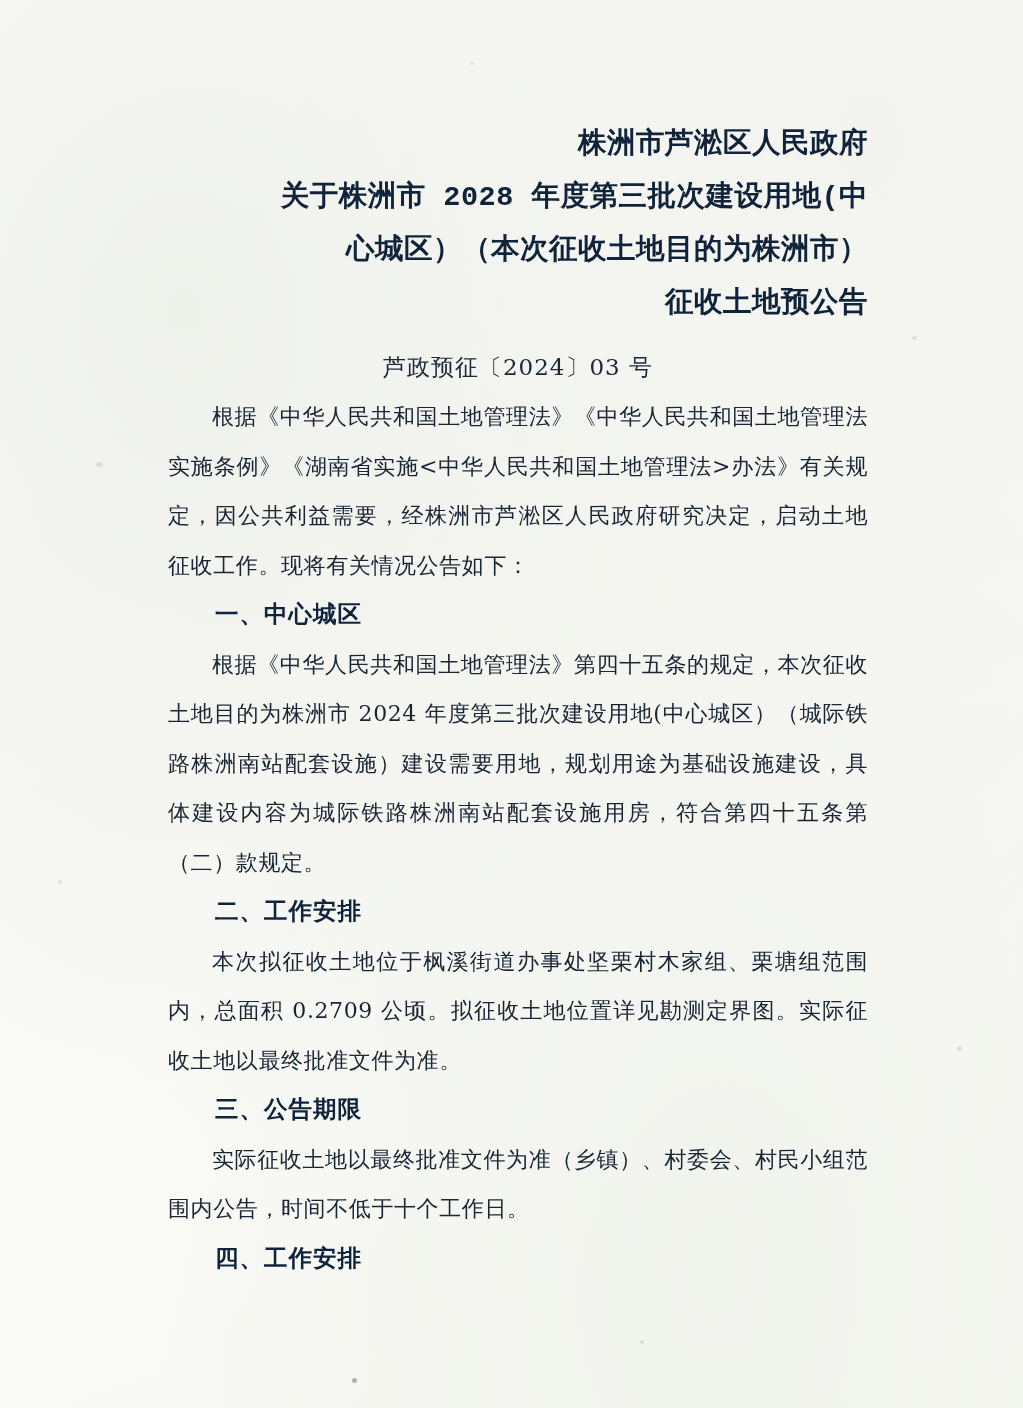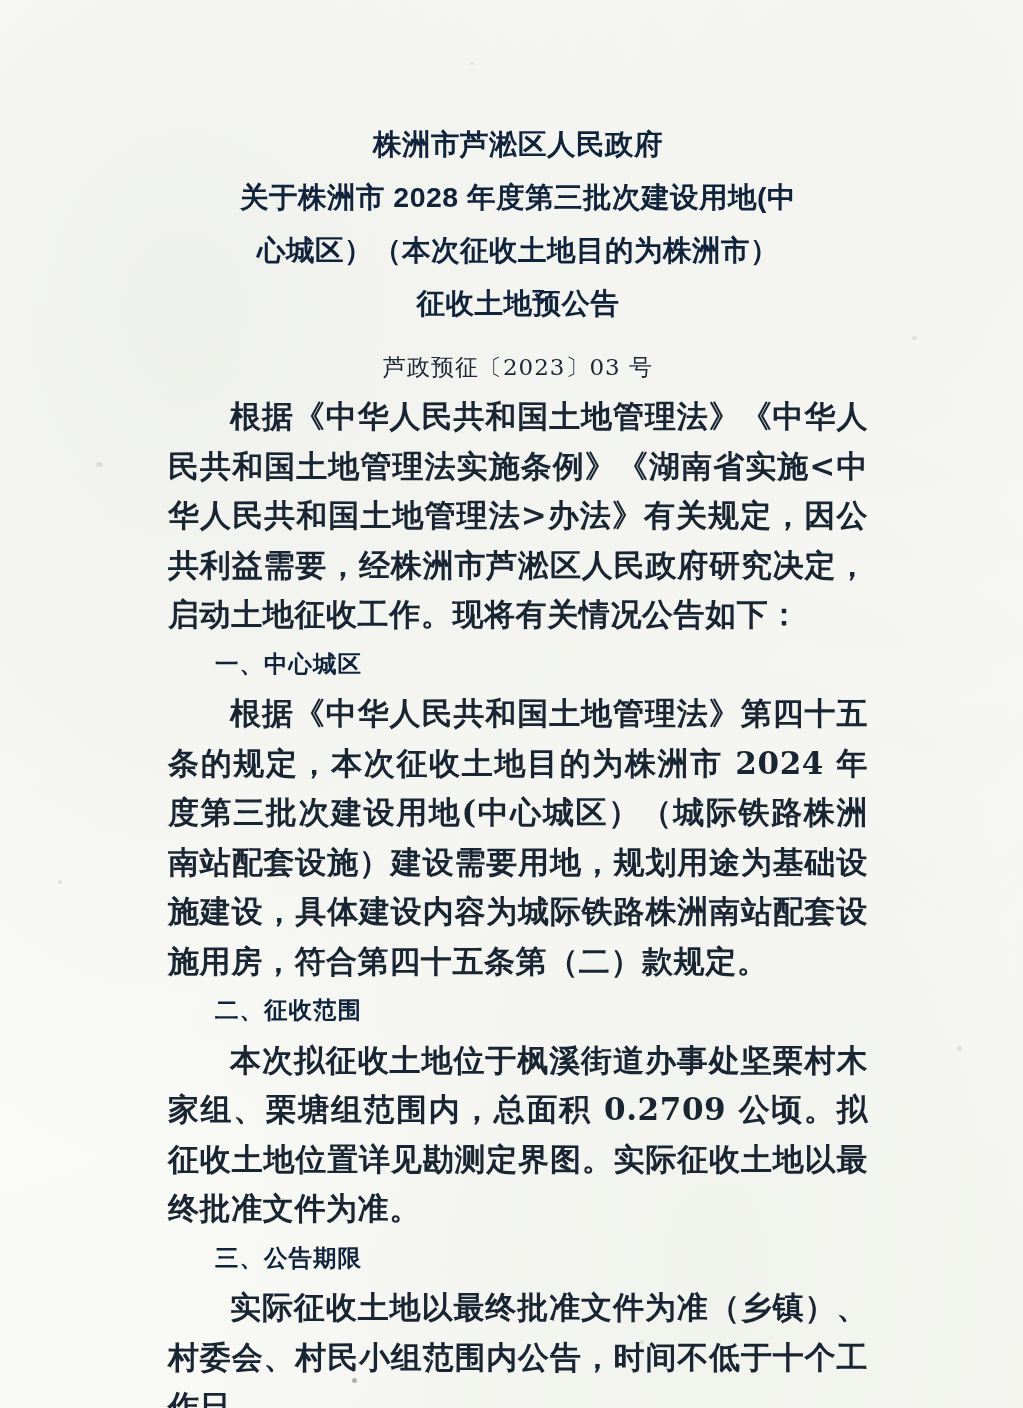--- a/index.html
+++ b/index.html
@@ -34,51 +34,50 @@
     pointer-events: none;
   }
   .content {
     position: absolute;
     left: 168px;
     top: 118px;
     width: 700px;
     color: #1c2430;
   }
   .title-block {
-    text-align: center;
+    text-align: right;
     font-weight: bold;
     color: #11233b;
-    font-family: Liberation Sans, sans-serif;
+    font-family: Liberation Mono, monospace;
   }
   .title-line {
     font-size: 28.5px;
     line-height: 53px;
     letter-spacing: 0.5px;
     white-space: nowrap;
   }
   .title-line.wrap {
     white-space: normal;
   }
   .doc-number {
     text-align: center;
     font-size: 23px;
     line-height: 50px;
     margin-top: 12px;
     color: #1b2736;
     letter-spacing: 1px;
   }
   .para {
-    font-size: 31px;
+    font-size: 22px;
     line-height: 49.5px;
     text-align: justify;
     text-justify: inter-ideograph;
     text-indent: 2em;
     color: #1a2533;
     letter-spacing: 0.6px;
-    font-weight: bold;
   }
   .section-heading {
     font-size: 23.5px;
     line-height: 49.5px;
     text-indent: 2em;
     font-weight: bold;
     color: #10233d;
     letter-spacing: 1px;
   }
   .bottom-mark {
@@ -105,28 +104,28 @@
 
   <div class="content">
 
     <div class="title-block">
       <div class="title-line">株洲市芦淞区人民政府</div>
       <div class="title-line wrap">关于株洲市 2028 年度第三批次建设用地(中</div>
       <div class="title-line wrap">心城区）（本次征收土地目的为株洲市）</div>
       <div class="title-line">征收土地预公告</div>
     </div>
 
-    <div class="doc-number">芦政预征〔2023〕03 号</div>
+    <div class="doc-number">芦政预征〔2024〕03 号</div>
 
     <div class="para">根据《中华人民共和国土地管理法》《中华人民共和国土地管理法实施条例》《湖南省实施&lt;中华人民共和国土地管理法&gt;办法》有关规定，因公共利益需要，经株洲市芦淞区人民政府研究决定，启动土地征收工作。现将有关情况公告如下：</div>
 
     <div class="section-heading">一、中心城区</div>
     <div class="para">根据《中华人民共和国土地管理法》第四十五条的规定，本次征收土地目的为株洲市 2024 年度第三批次建设用地(中心城区）（城际铁路株洲南站配套设施）建设需要用地，规划用途为基础设施建设，具体建设内容为城际铁路株洲南站配套设施用房，符合第四十五条第（二）款规定。</div>
 
-    <div class="section-heading">二、征收范围</div>
+    <div class="section-heading">二、工作安排</div>
     <div class="para">本次拟征收土地位于枫溪街道办事处坚栗村木家组、栗塘组范围内，总面积 0.2709 公顷。拟征收土地位置详见勘测定界图。实际征收土地以最终批准文件为准。</div>
 
     <div class="section-heading">三、公告期限</div>
     <div class="para">实际征收土地以最终批准文件为准（乡镇）、村委会、村民小组范围内公告，时间不低于十个工作日。</div>
 
     <div class="section-heading">四、工作安排</div>
 
   </div>
 
   <div class="bottom-mark"></div>

